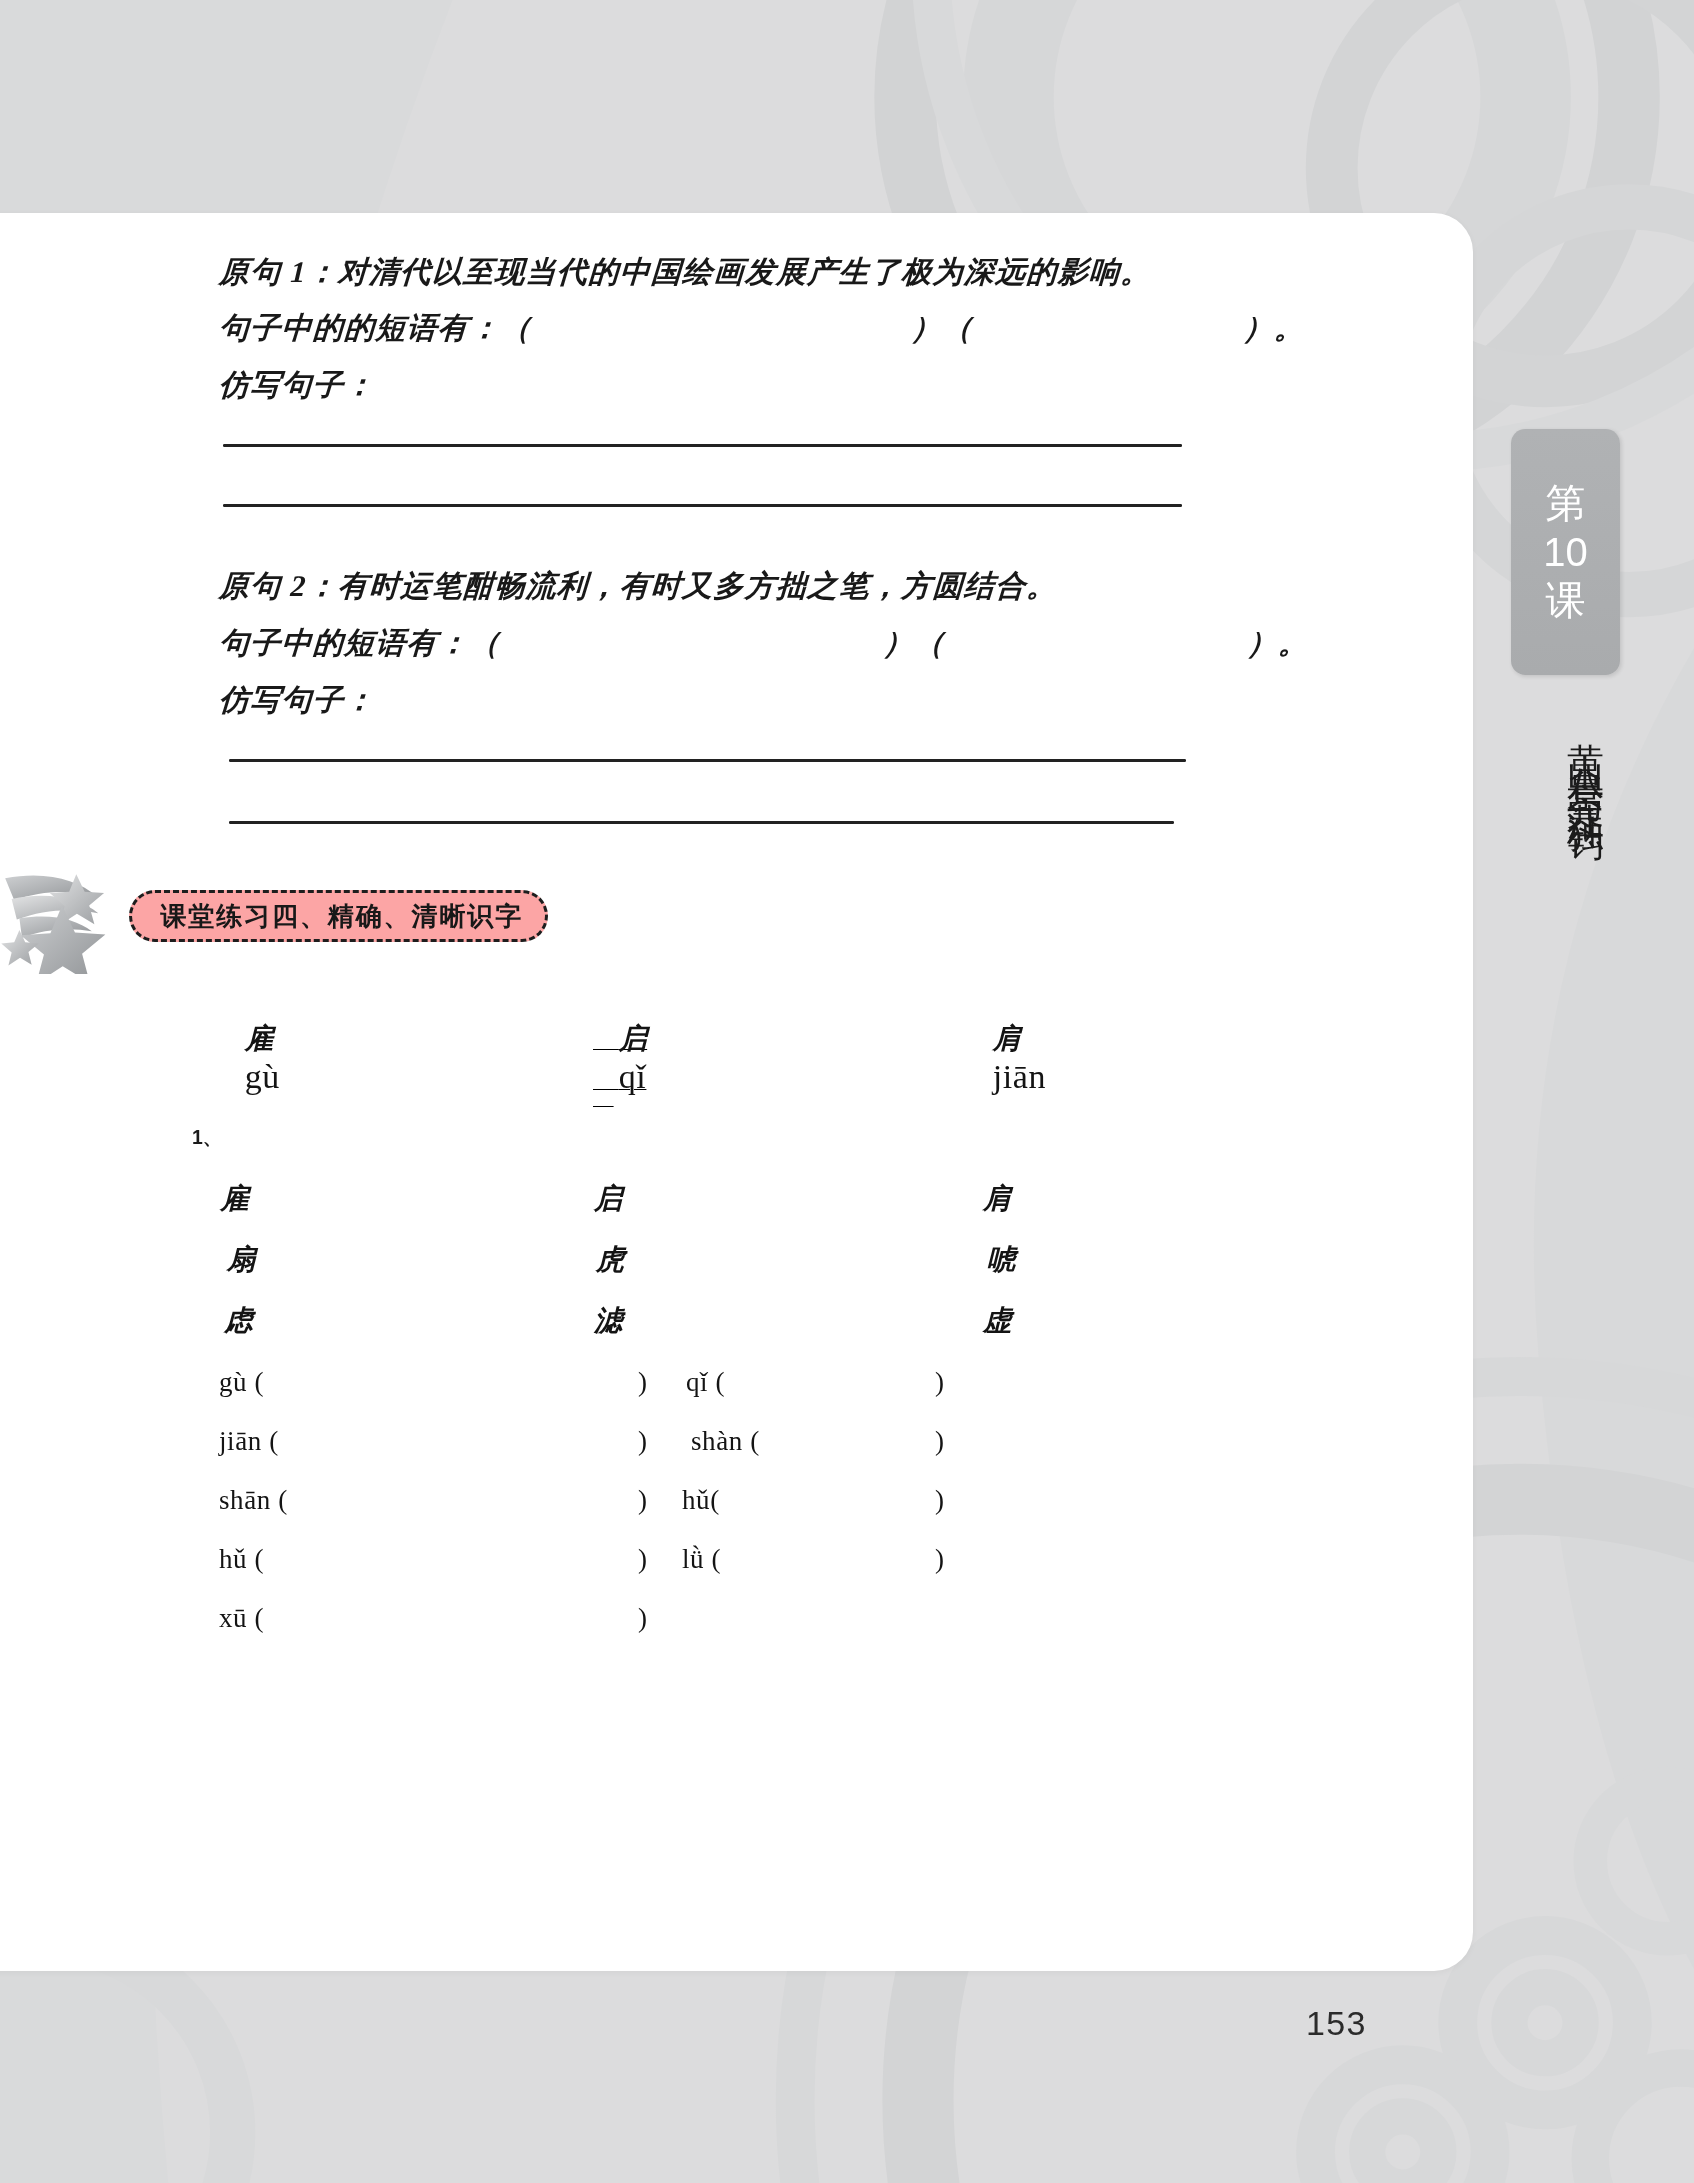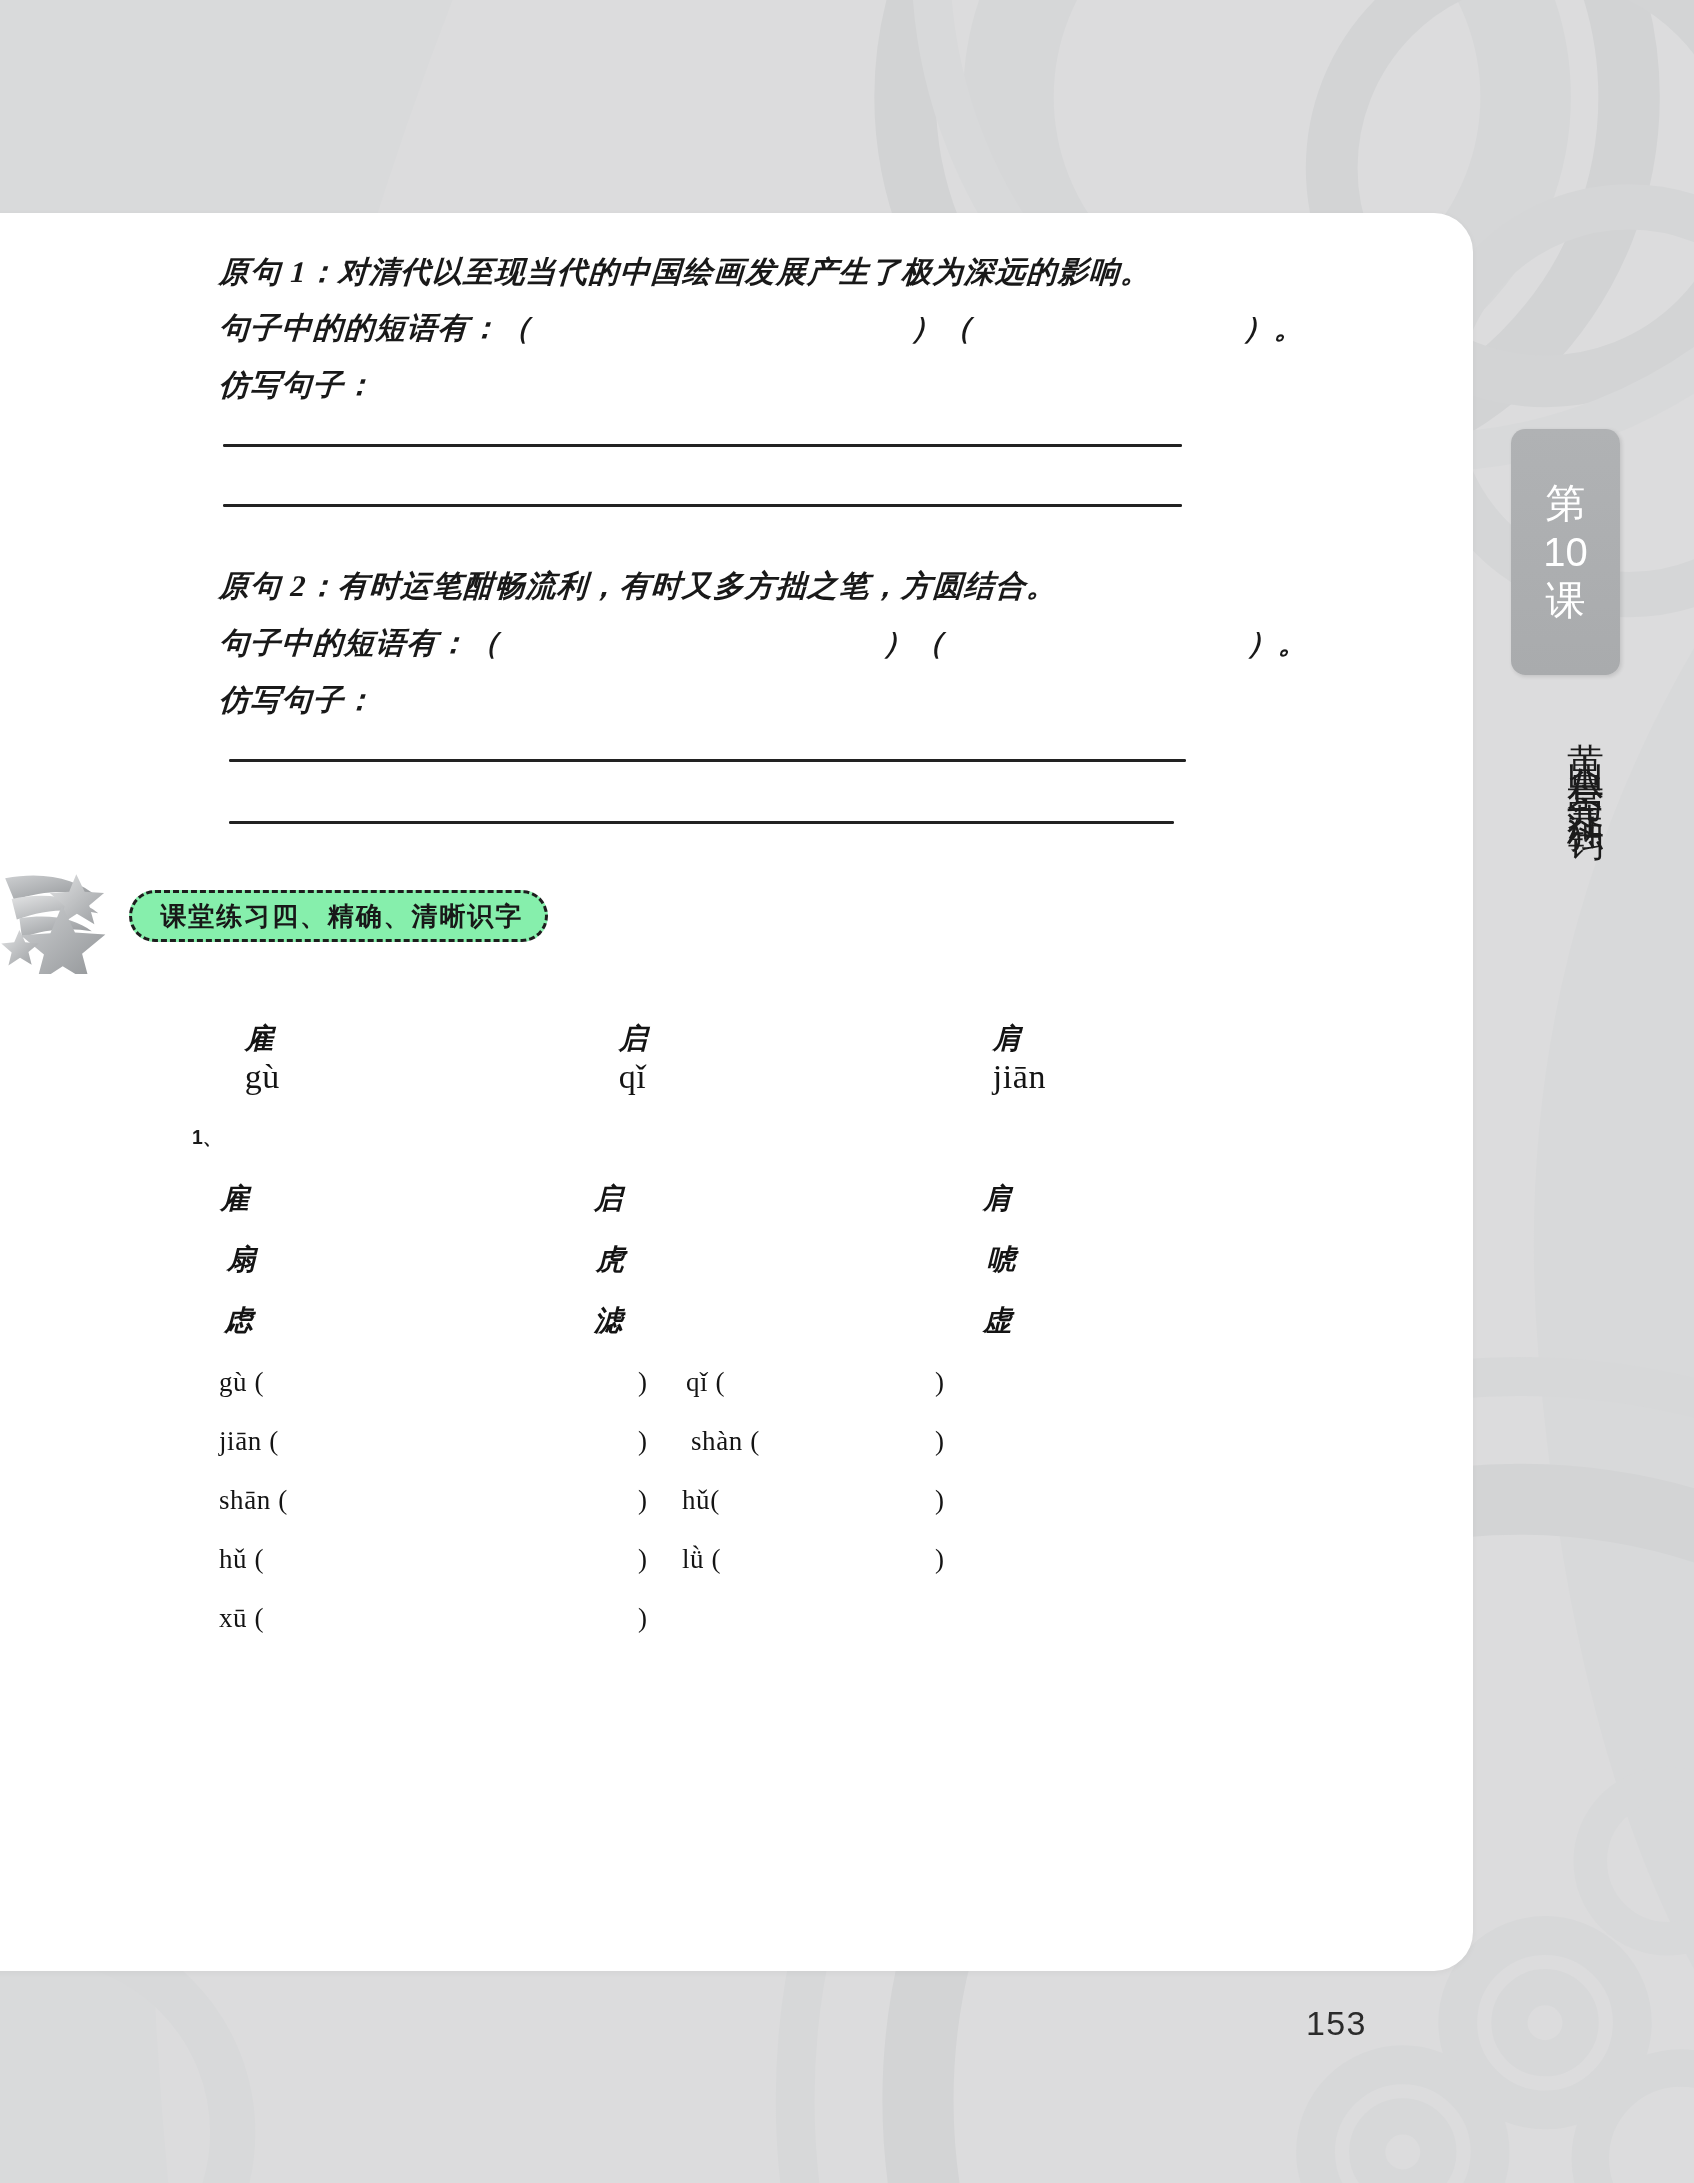--- a/index.html
+++ b/index.html
@@ -37,21 +37,21 @@
 
   .blank-line{
     position:absolute;height:3.2px;background:#222;border-radius:1.3px;
   }
 
   
   .badge-wrap{position:absolute;left:-200px;top:0;width:776px;height:84px;}
   .badge{
     position:absolute;left:110px;top:9px;
     height:52px; padding:0 22px 0 28.4px;
-    background:#86efac;
+    background:#fca5a5;
     border:3.2px dashed #1d1d1d;
     border-radius:27px;
     display:flex;align-items:center;
     box-sizing:border-box;
   }
   .badge-text{
     font-family:"Liberation Sans","DejaVu Sans",sans-serif;
     font-size:26px;font-weight:700;color:#181818;letter-spacing:1.9px;
     white-space:nowrap;
   }
@@ -233,21 +233,21 @@
       </div>
     </div>
 
     <div class="pylist">
 
       <div class="pyrow">
         <span class="pycell" style="left:0;">
           <span class="zh">雇</span>
           <span class="py">gù</span>
         </span>
-        <span class="pycell" style="left:374px;">
+        <span class="pycell" style="left:374px;text-decoration:underline;">
           <span class="zh">启</span>
           <span class="py">qǐ</span>
         </span>
         <span class="pycell" style="left:748px;">
           <span class="zh">肩</span>
           <span class="py">jiān</span>
         </span>
       </div>
 
 

